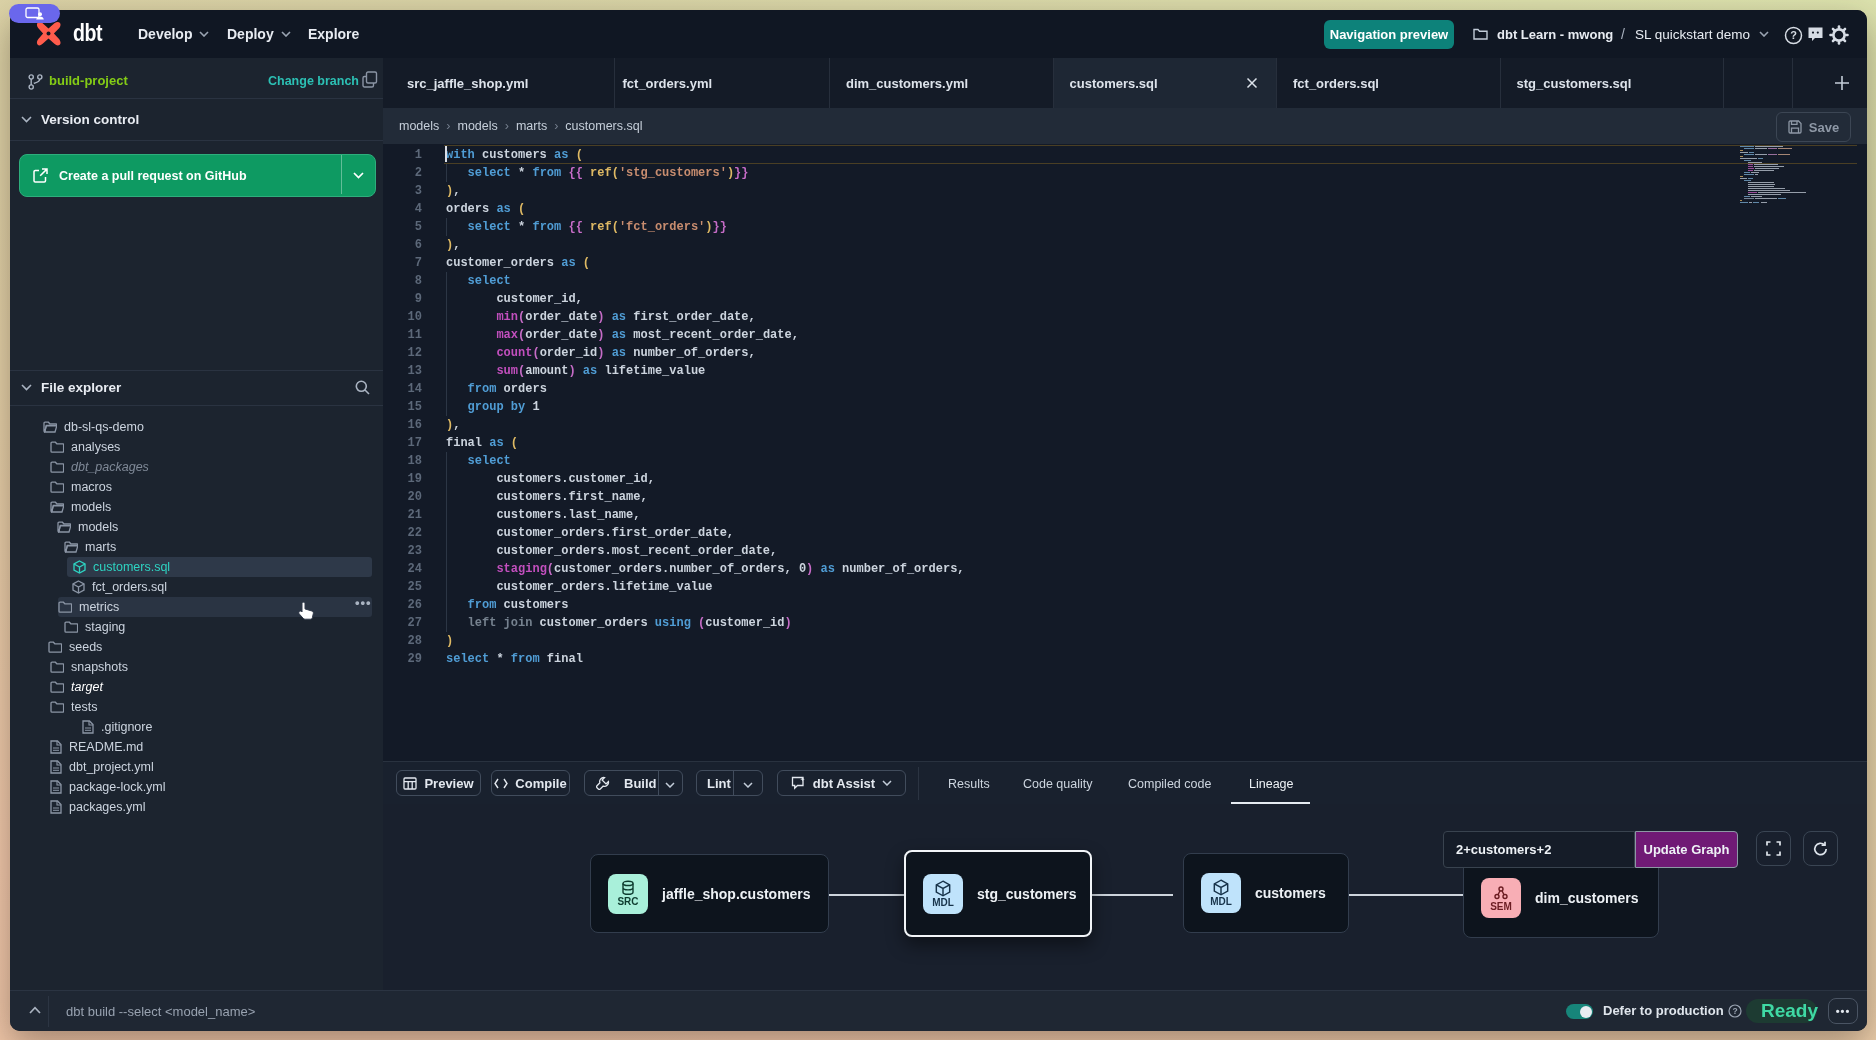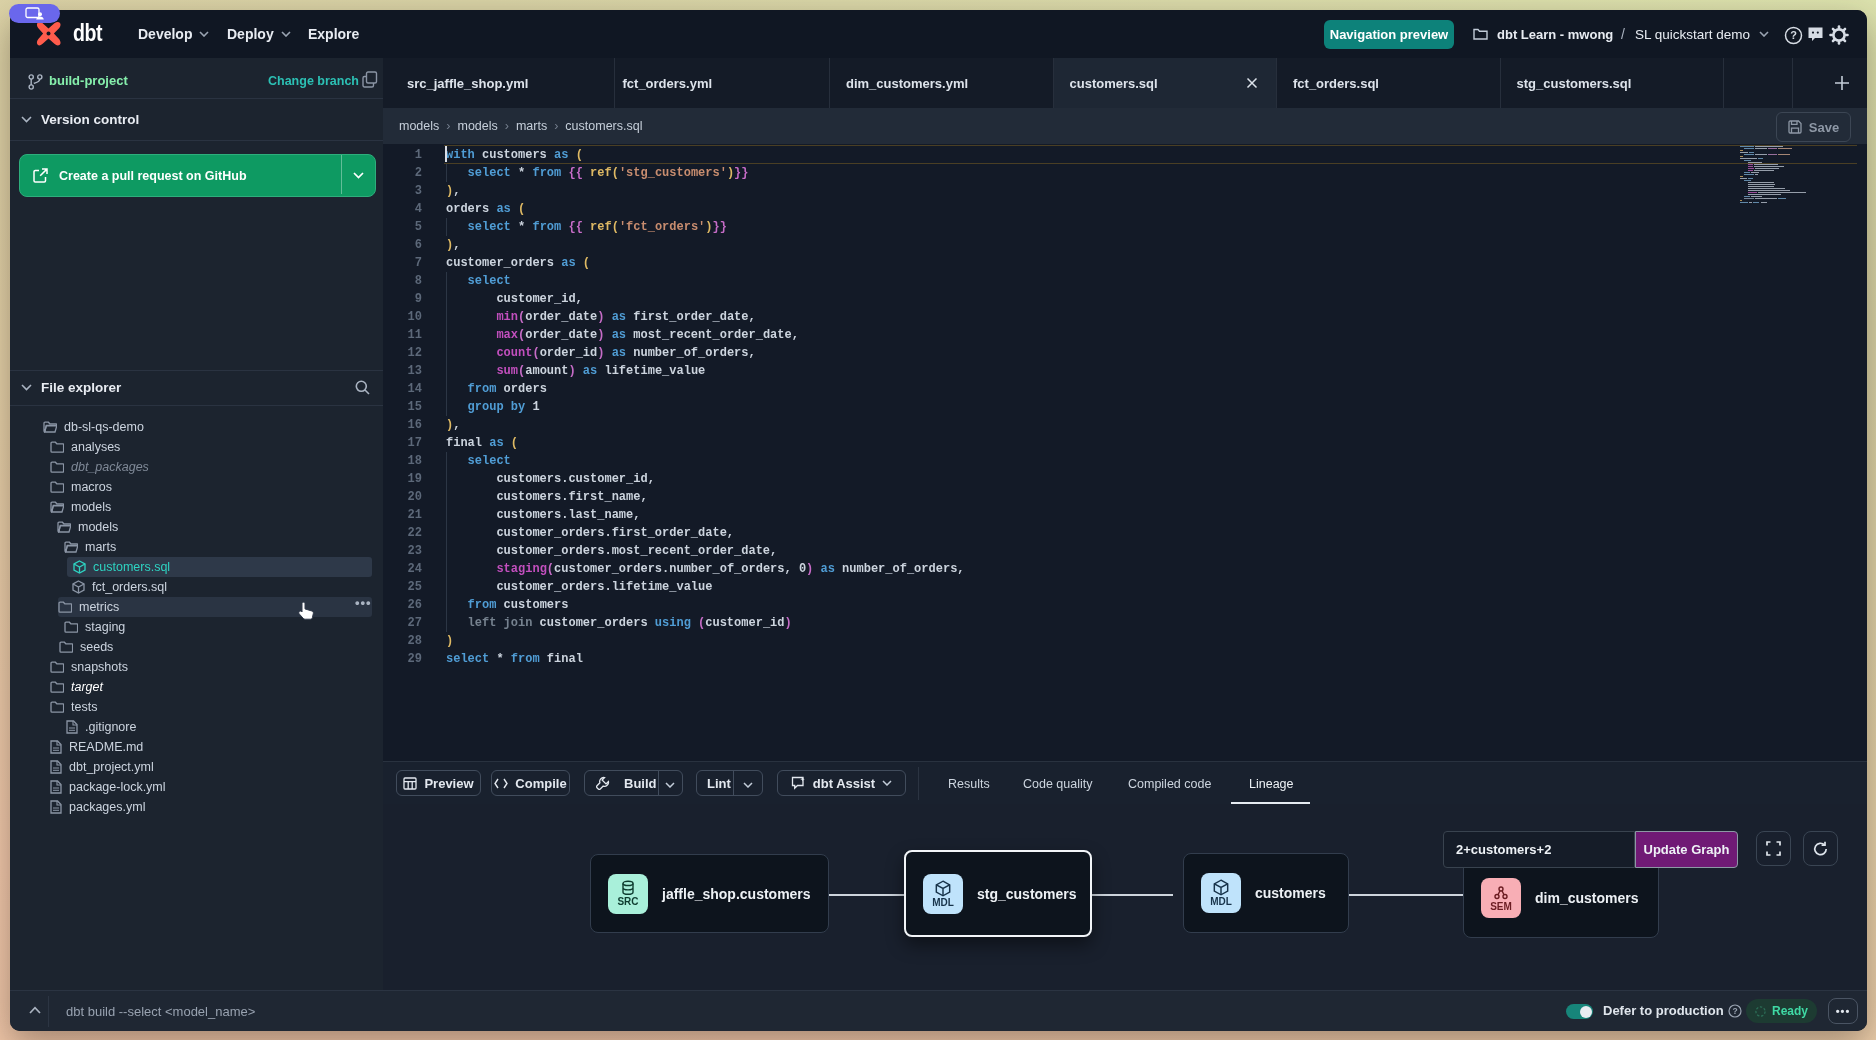--- a/index.html
+++ b/index.html
@@ -108,21 +108,21 @@
         <circle cx="10" cy="10" r="5.6" fill="none" stroke="#d6dce4" stroke-width="2.6"></circle>
       </svg>
   </div>
   <div class="sidebar">
     <svg class="abs" style="left:18px;top:16px" width="15" height="16" viewBox="0 0 15 16">
         <circle cx="3.2" cy="3" r="2.1" fill="none" stroke="#aab4c2" stroke-width="1.4"></circle>
         <circle cx="3.2" cy="13" r="2.1" fill="none" stroke="#aab4c2" stroke-width="1.4"></circle>
         <circle cx="11.8" cy="3" r="2.1" fill="none" stroke="#aab4c2" stroke-width="1.4"></circle>
         <path d="M3.2 5.1v5.8M11.8 5.1c0 3-3 3.4-6 4.2" fill="none" stroke="#aab4c2" stroke-width="1.4"></path>
       </svg>
-    <div class="abs" style="left:39px;top:15px;color:#86efac;font-size:13px;font-weight:700">build-project</div>
+    <div class="abs" style="left:39px;top:15px;color:#84cc16;font-size:13px;font-weight:700">build-project</div>
     <div class="abs" style="left:258px;top:16px;color:#2cc0b4;font-size:12.5px;font-weight:700">Change branch</div>
     <svg class="abs" style="left:352px;top:13px" width="16" height="17" viewBox="0 0 16 17">
         <rect x="4.5" y="1" width="10" height="11" rx="1.5" fill="none" stroke="#8b95a5" stroke-width="1.4"></rect>
         <path d="M11.5 12v2.5a1.5 1.5 0 0 1-1.5 1.5H2.5A1.5 1.5 0 0 1 1 14.5V7a1.5 1.5 0 0 1 1.5-1.5H4.5" fill="none" stroke="#8b95a5" stroke-width="1.4"></path>
       </svg>
     <div class="sdiv" style="top:40px"></div>
     <div class="shead" style="top:40px;height:42px"><svg style="margin:0 9px 0 11px" width="11" height="7" viewBox="0 0 11 7">
           <path d="M1 1l4.5 4.5L10 1" stroke="#aab4c2" stroke-width="1.6" fill="none"></path>
         </svg>Version control</div>
     <div class="sdiv" style="top:82px"></div>
@@ -215,21 +215,21 @@
             <path d="M1 2.2a1 1 0 0 1 1-1h3.4l1.4 1.6H13a.6.6 0 0 1 .6.6v6.8a1 1 0 0 1-1 1H2a1 1 0 0 1-1-1z" fill="none" stroke="#8b95a5" stroke-width="1.3"></path>
           </svg>
           <span style="">metrics</span>
         </div>
 <div class="trow" style="left:54px;top:559px;">
           <svg width="14" height="12" viewBox="0 0 14 12">
             <path d="M1 2.2a1 1 0 0 1 1-1h3.4l1.4 1.6H13a.6.6 0 0 1 .6.6v6.8a1 1 0 0 1-1 1H2a1 1 0 0 1-1-1z" fill="none" stroke="#8b95a5" stroke-width="1.3"></path>
           </svg>
           <span style="">staging</span>
         </div>
-<div class="trow" style="left:49px;top:579px;">
+<div class="trow" style="left:38px;top:579px;">
           <svg width="14" height="12" viewBox="0 0 14 12">
             <path d="M1 2.2a1 1 0 0 1 1-1h3.4l1.4 1.6H13a.6.6 0 0 1 .6.6v6.8a1 1 0 0 1-1 1H2a1 1 0 0 1-1-1z" fill="none" stroke="#8b95a5" stroke-width="1.3"></path>
           </svg>
           <span style="">seeds</span>
         </div>
 <div class="trow" style="left:40px;top:599px;">
           <svg width="14" height="12" viewBox="0 0 14 12">
             <path d="M1 2.2a1 1 0 0 1 1-1h3.4l1.4 1.6H13a.6.6 0 0 1 .6.6v6.8a1 1 0 0 1-1 1H2a1 1 0 0 1-1-1z" fill="none" stroke="#8b95a5" stroke-width="1.3"></path>
           </svg>
           <span style="">snapshots</span>
@@ -239,21 +239,21 @@
             <path d="M1 2.2a1 1 0 0 1 1-1h3.4l1.4 1.6H13a.6.6 0 0 1 .6.6v6.8a1 1 0 0 1-1 1H2a1 1 0 0 1-1-1z" fill="none" stroke="#8b95a5" stroke-width="1.3"></path>
           </svg>
           <span style="font-style:italic;color:#ffffff;">target</span>
         </div>
 <div class="trow" style="left:40px;top:639px;">
           <svg width="14" height="12" viewBox="0 0 14 12">
             <path d="M1 2.2a1 1 0 0 1 1-1h3.4l1.4 1.6H13a.6.6 0 0 1 .6.6v6.8a1 1 0 0 1-1 1H2a1 1 0 0 1-1-1z" fill="none" stroke="#8b95a5" stroke-width="1.3"></path>
           </svg>
           <span style="">tests</span>
         </div>
-<div class="trow" style="left:40px;top:659px;padding-left:16px;">
+<div class="trow" style="left:56px;top:659px;padding-left:16px;">
           <svg width="12" height="14" viewBox="0 0 12 14">
             <path d="M1 1h6.5L11 4.5V13H1z" fill="none" stroke="#8b95a5" stroke-width="1.3"></path>
             <path d="M7 1v4h4" fill="none" stroke="#8b95a5" stroke-width="1.1"></path>
             <path d="M3 8h6M3 10.3h6" stroke="#8b95a5" stroke-width="1"></path>
           </svg>
           <span style="">.gitignore</span>
         </div>
 <div class="trow" style="left:40px;top:679px;">
           <svg width="12" height="14" viewBox="0 0 12 14">
             <path d="M1 1h6.5L11 4.5V13H1z" fill="none" stroke="#8b95a5" stroke-width="1.3"></path>
@@ -521,21 +521,21 @@
 <div class="abs" style="left:38px;top:5px;width:1px;height:31px;background:#2c3543"></div>
 <div class="abs" style="left:56px;top:13px;color:#98a2b0;font-size:13px">dbt build --select &lt;model_name&gt;</div>
 <div class="abs" style="left:1556px;top:13px;width:27px;height:15px;background:#17857a;border-radius:8px">
         <div style="position:absolute;right:1.5px;top:1.5px;width:12px;height:12px;background:#e8ecf1;border-radius:50%"></div>
       </div>
 <div class="abs" style="left:1593px;top:12px;color:#dfe5ec;font-size:13px;font-weight:700">Defer to production</div>
 <svg class="abs" style="left:1718px;top:13px" width="14" height="14" viewBox="0 0 14 14">
         <circle cx="7" cy="7" r="6" fill="none" stroke="#9aa4b2" stroke-width="1.2"></circle>
         <text x="7" y="10" text-anchor="middle" fill="#9aa4b2" font-size="8.5" font-weight="bold" font-family="Liberation Sans">?</text>
       </svg>
-<div class="abs" style="left:1736px;top:8px;width:71px;height:24px;background:#1d3b32;border-radius:12px;display:flex;align-items:center;color:#3fd9a4;font-size:12px;font-weight:700"><svg style="margin:0 6px 0 9px" width="11" height="11" viewBox="0 0 11 11">
+<div class="abs" style="left:1736px;top:8px;width:71px;height:24px;background:#1d3b32;border-radius:12px;display:flex;align-items:center;color:#3fd9a4;font-size:19px;font-weight:700"><svg style="margin:0 6px 0 9px" width="11" height="11" viewBox="0 0 11 11">
           <circle cx="5.5" cy="5.5" r="4.6" fill="none" stroke="#2c6e57" stroke-width="1.3" stroke-dasharray="2.4 1.7"></circle>
         </svg>Ready</div>
 <div class="abs" style="left:1818px;top:7px;width:30px;height:26px;border:1.5px solid #4a5463;border-radius:8px;box-sizing:border-box;display:flex;align-items:center;justify-content:center;color:#e3e8ef;font-size:11px;font-weight:700;letter-spacing:1px">•••</div>
 </div>
 </div>
 <div class="pill">
     <svg width="20" height="13" viewBox="0 0 20 13">
       <rect x="1" y="1" width="13" height="9.5" rx="1.6" fill="none" stroke="#fff" stroke-width="1.3"></rect>
       <circle cx="15" cy="7.2" r="2" fill="#fff"></circle>
       <path d="M11.2 12.6c.3-2 1.8-3.1 3.8-3.1s3.5 1.1 3.8 3.1z" fill="#fff"></path>

